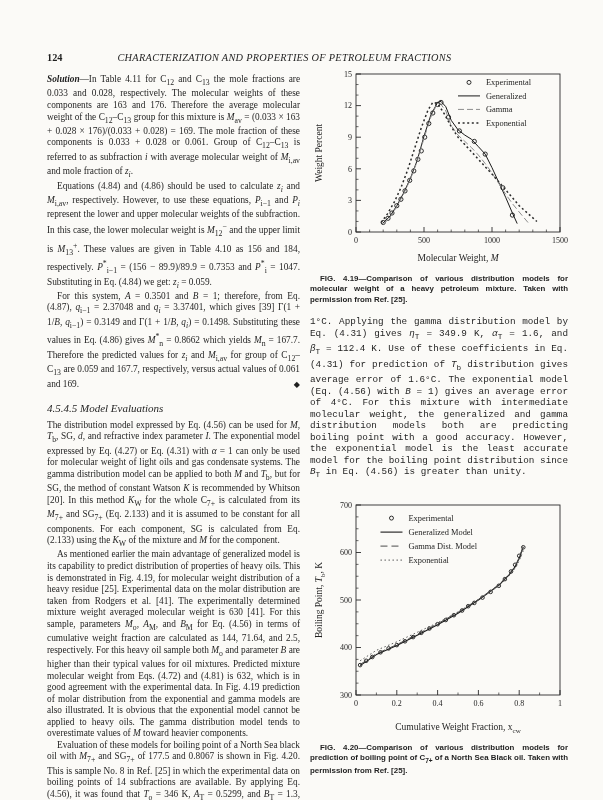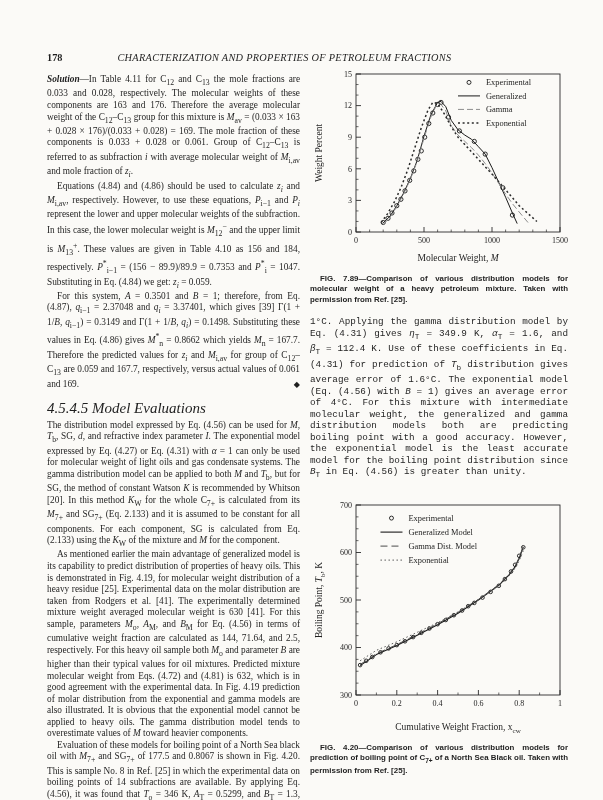--- a/index.html
+++ b/index.html
@@ -7,36 +7,36 @@
   body{background:#e9e8e4;font-family:"Liberation Serif",serif;}
   .page{position:relative;width:603px;height:800px;background:var(--paper);margin:0 auto;overflow:hidden;color:var(--ink);}
   .page-header{position:absolute;top:52px;left:47px;right:36px;font-size:10.3px;white-space:nowrap;}
   .page-num{font-weight:bold;margin-right:11px;}
   .running-head{font-style:italic;letter-spacing:0.3px;padding-left:44px;}
   .col{position:absolute;font-size:9.3px;line-height:11.55px;text-align:justify;}
   .col-left{left:47px;top:74px;width:253px;}
   .col-right{left:310px;top:66px;width:258px;}
   p{margin:0;text-indent:10px;}
   p.no-indent{text-indent:0;}
-  .section-heading{font-family:"Liberation Serif",serif;font-style:italic;font-weight:normal;font-size:15px;margin:13px 0 5px 0;text-align:left;}
+  .section-heading{font-family:"Liberation Serif",serif;font-style:italic;font-weight:normal;font-size:11px;margin:13px 0 5px 0;text-align:left;}
   .qed{float:right;font-size:8px;}
   figure{margin:0;}
   .fig-caption{font-family:"Liberation Sans",sans-serif;font-weight:bold;font-size:7.9px;line-height:10.4px;text-align:justify;text-indent:10px;margin-top:8px;}
   .mt11{margin-top:11px;font-family:Liberation Mono, monospace;}
   .mt13{margin-top:13px;}
   svg{display:block;}
   svg text{font-family:"Liberation Serif",serif;fill:var(--ink);}
 </style>
 </head>
 <body>
 
 <div class="page">
 
   <div class="page-header">
-    <span class="page-num">178</span><span class="running-head">CHARACTERIZATION AND PROPERTIES OF PETROLEUM FRACTIONS</span>
+    <span class="page-num">124</span><span class="running-head">CHARACTERIZATION AND PROPERTIES OF PETROLEUM FRACTIONS</span>
   </div>
 
   <div class="col col-left">
     <p class="no-indent"><b><i>Solution</i></b>—In Table 4.11 for C<sub>12</sub> and C<sub>13</sub> the mole fractions are 0.033 and 0.028, respectively. The molecular weights of these components are 163 and 176. Therefore the average molecular weight of the C<sub>12</sub>–C<sub>13</sub> group for this mixture is <i>M</i><sub>av</sub> = (0.033 × 163 + 0.028 × 176)/(0.033 + 0.028) = 169. The mole fraction of these components is 0.033 + 0.028 or 0.061. Group of C<sub>12</sub>–C<sub>13</sub> is referred to as subfraction <i>i</i> with average molecular weight of <i>M</i><sub>i,av</sub> and mole fraction of <i>z<sub>i</sub></i>.</p>
     <p>Equations (4.84) and (4.86) should be used to calculate <i>z<sub>i</sub></i> and <i>M</i><sub>i,av</sub>, respectively. However, to use these equations, <i>P</i><sub>i−1</sub> and <i>P<sub>i</sub></i> represent the lower and upper molecular weights of the subfraction. In this case, the lower molecular weight is <i>M</i><sub>12</sub><sup>−</sup> and the upper limit is <i>M</i><sub>13</sub><sup>+</sup>. These values are given in Table 4.10 as 156 and 184, respectively. <i>P</i><sup>*</sup><sub>i−1</sub> = (156 − 89.9)/89.9 = 0.7353 and <i>P</i><sup>*</sup><sub>i</sub> = 1047. Substituting in Eq. (4.84) we get: <i>z<sub>i</sub></i> = 0.059.</p>
     <p>For this system, <i>A</i> = 0.3501 and <i>B</i> = 1; therefore, from Eq. (4.87), <i>q</i><sub>i−1</sub> = 2.37048 and <i>q<sub>i</sub></i> = 3.37401, which gives [39] Γ(1 + 1/<i>B</i>, <i>q</i><sub>i−1</sub>) = 0.3149 and Γ(1 + 1/<i>B</i>, <i>q<sub>i</sub></i>) = 0.1498. Substituting these values in Eq. (4.86) gives <i>M</i><sup>*</sup><sub>n</sub> = 0.8662 which yields <i>M</i><sub>n</sub> = 167.7. Therefore the predicted values for <i>z<sub>i</sub></i> and <i>M</i><sub>i,av</sub> for group of C<sub>12</sub>–C<sub>13</sub> are 0.059 and 167.7, respectively, versus actual values of 0.061 and 169.<span class="qed">◆</span></p>
     <h3 class="section-heading">4.5.4.5 Model Evaluations</h3>
     <p class="no-indent">The distribution model expressed by Eq. (4.56) can be used for <i>M</i>, <i>T</i><sub>b</sub>, SG, <i>d</i>, and refractive index parameter <i>I</i>. The exponential model expressed by Eq. (4.27) or Eq. (4.31) with <i>α</i> = 1 can only be used for molecular weight of light oils and gas condensate systems. The gamma distribution model can be applied to both <i>M</i> and <i>T</i><sub>b</sub>, but for SG, the method of constant Watson <i>K</i> is recommended by Whitson [20]. In this method <i>K</i><sub>W</sub> for the whole C<sub>7+</sub> is calculated from its <i>M</i><sub>7+</sub> and SG<sub>7+</sub> (Eq. 2.133) and it is assumed to be constant for all components. For each component, SG is calculated from Eq. (2.133) using the <i>K</i><sub>W</sub> of the mixture and <i>M</i> for the component.</p>
     <p>As mentioned earlier the main advantage of generalized model is its capability to predict distribution of properties of heavy oils. This is demonstrated in Fig. 4.19, for molecular weight distribution of a heavy residue [25]. Experimental data on the molar distribution are taken from Rodgers et al. [41]. The experimentally determined mixture weight averaged molecular weight is 630 [41]. For this sample, parameters <i>M</i><sub>o</sub>, <i>A</i><sub>M</sub>, and <i>B</i><sub>M</sub> for Eq. (4.56) in terms of cumulative weight fraction are calculated as 144, 71.64, and 2.5, respectively. For this heavy oil sample both <i>M</i><sub>o</sub> and parameter <i>B</i> are higher than their typical values for oil mixtures. Predicted mixture molecular weight from Eqs. (4.72) and (4.81) is 632, which is in good agreement with the experimental data. In Fig. 4.19 prediction of molar distribution from the exponential and gamma models are also illustrated. It is obvious that the exponential model cannot be applied to heavy oils. The gamma distribution model tends to overestimate values of <i>M</i> toward heavier components.</p>
     <p>Evaluation of these models for boiling point of a North Sea black oil with <i>M</i><sub>7+</sub> and SG<sub>7+</sub> of 177.5 and 0.8067 is shown in Fig. 4.20. This is sample No. 8 in Ref. [25] in which the experimental data on boiling points of 14 subfractions are available. By applying Eq. (4.56), it was found that <i>T</i><sub>o</sub> = 346 K, <i>A</i><sub>T</sub> = 0.5299, and <i>B</i><sub>T</sub> = 1.3, which yields an average error of</p>
@@ -116,21 +116,21 @@
           <text x="176" y="19.41" font-size="8.4">Experimental</text>
           <line x1="148" y1="29.91" x2="170" y2="29.91" stroke="#1a1a1a" stroke-width="1"></line>
           <text x="176" y="32.91" font-size="8.4">Generalized</text>
           <line x1="148" y1="43.41" x2="170" y2="43.41" stroke="#8d8d8d" stroke-width="1" stroke-dasharray="6,3"></line>
           <text x="176" y="46.41" font-size="8.4">Gamma</text>
           <line x1="148" y1="56.91" x2="170" y2="56.91" stroke="#2a2a2a" stroke-width="1.5" stroke-dasharray="2,2.6"></line>
           <text x="176" y="59.91" font-size="8.4">Exponential</text>
           <text x="148" y="195" text-anchor="middle" font-size="9.5"><tspan>Molecular Weight, </tspan><tspan font-style="italic">M</tspan></text>
           <text x="12" y="87" text-anchor="middle" font-size="9.5" transform="rotate(-90 12 87)"><tspan>Weight Percent</tspan></text>
         </svg>
-      <figcaption class="fig-caption">FIG. 7.89—Comparison of various distribution models for molecular weight of a heavy petroleum mixture. Taken with permission from Ref. [25].</figcaption>
+      <figcaption class="fig-caption">FIG. 4.19—Comparison of various distribution models for molecular weight of a heavy petroleum mixture. Taken with permission from Ref. [25].</figcaption>
     </figure>
     <p class="no-indent mt11">1°C. Applying the gamma distribution model by Eq. (4.31) gives <i>η</i><sub>T</sub> = 349.9 K, <i>α</i><sub>T</sub> = 1.6, and <i>β</i><sub>T</sub> = 112.4 K. Use of these coefficients in Eq. (4.31) for prediction of <i>T</i><sub>b</sub> distribution gives average error of 1.6°C. The exponential model (Eq. (4.56) with <i>B</i> = 1) gives an average error of 4°C. For this mixture with intermediate molecular weight, the generalized and gamma distribution models both are predicting boiling point with a good accuracy. However, the exponential model is the least accurate model for the boiling point distribution since <i>B</i><sub>T</sub> in Eq. (4.56) is greater than unity.</p>
     <figure class="mt13">
       <svg width="262" height="240" viewBox="0 0 262 240">
           <rect x="46" y="10" width="204" height="190" fill="none" stroke="#2b2b2b" stroke-width="0.9"></rect>
           <line x1="66.4" y1="200" x2="66.4" y2="197.5" stroke="#2b2b2b" stroke-width="0.7"></line>
           <line x1="107.20000000000002" y1="200" x2="107.20000000000002" y2="197.5" stroke="#2b2b2b" stroke-width="0.7"></line>
           <line x1="148" y1="200" x2="148" y2="197.5" stroke="#2b2b2b" stroke-width="0.7"></line>
           <line x1="188.79999999999998" y1="200" x2="188.79999999999998" y2="197.5" stroke="#2b2b2b" stroke-width="0.7"></line>
           <line x1="229.6" y1="200" x2="229.6" y2="197.5" stroke="#2b2b2b" stroke-width="0.7"></line>

